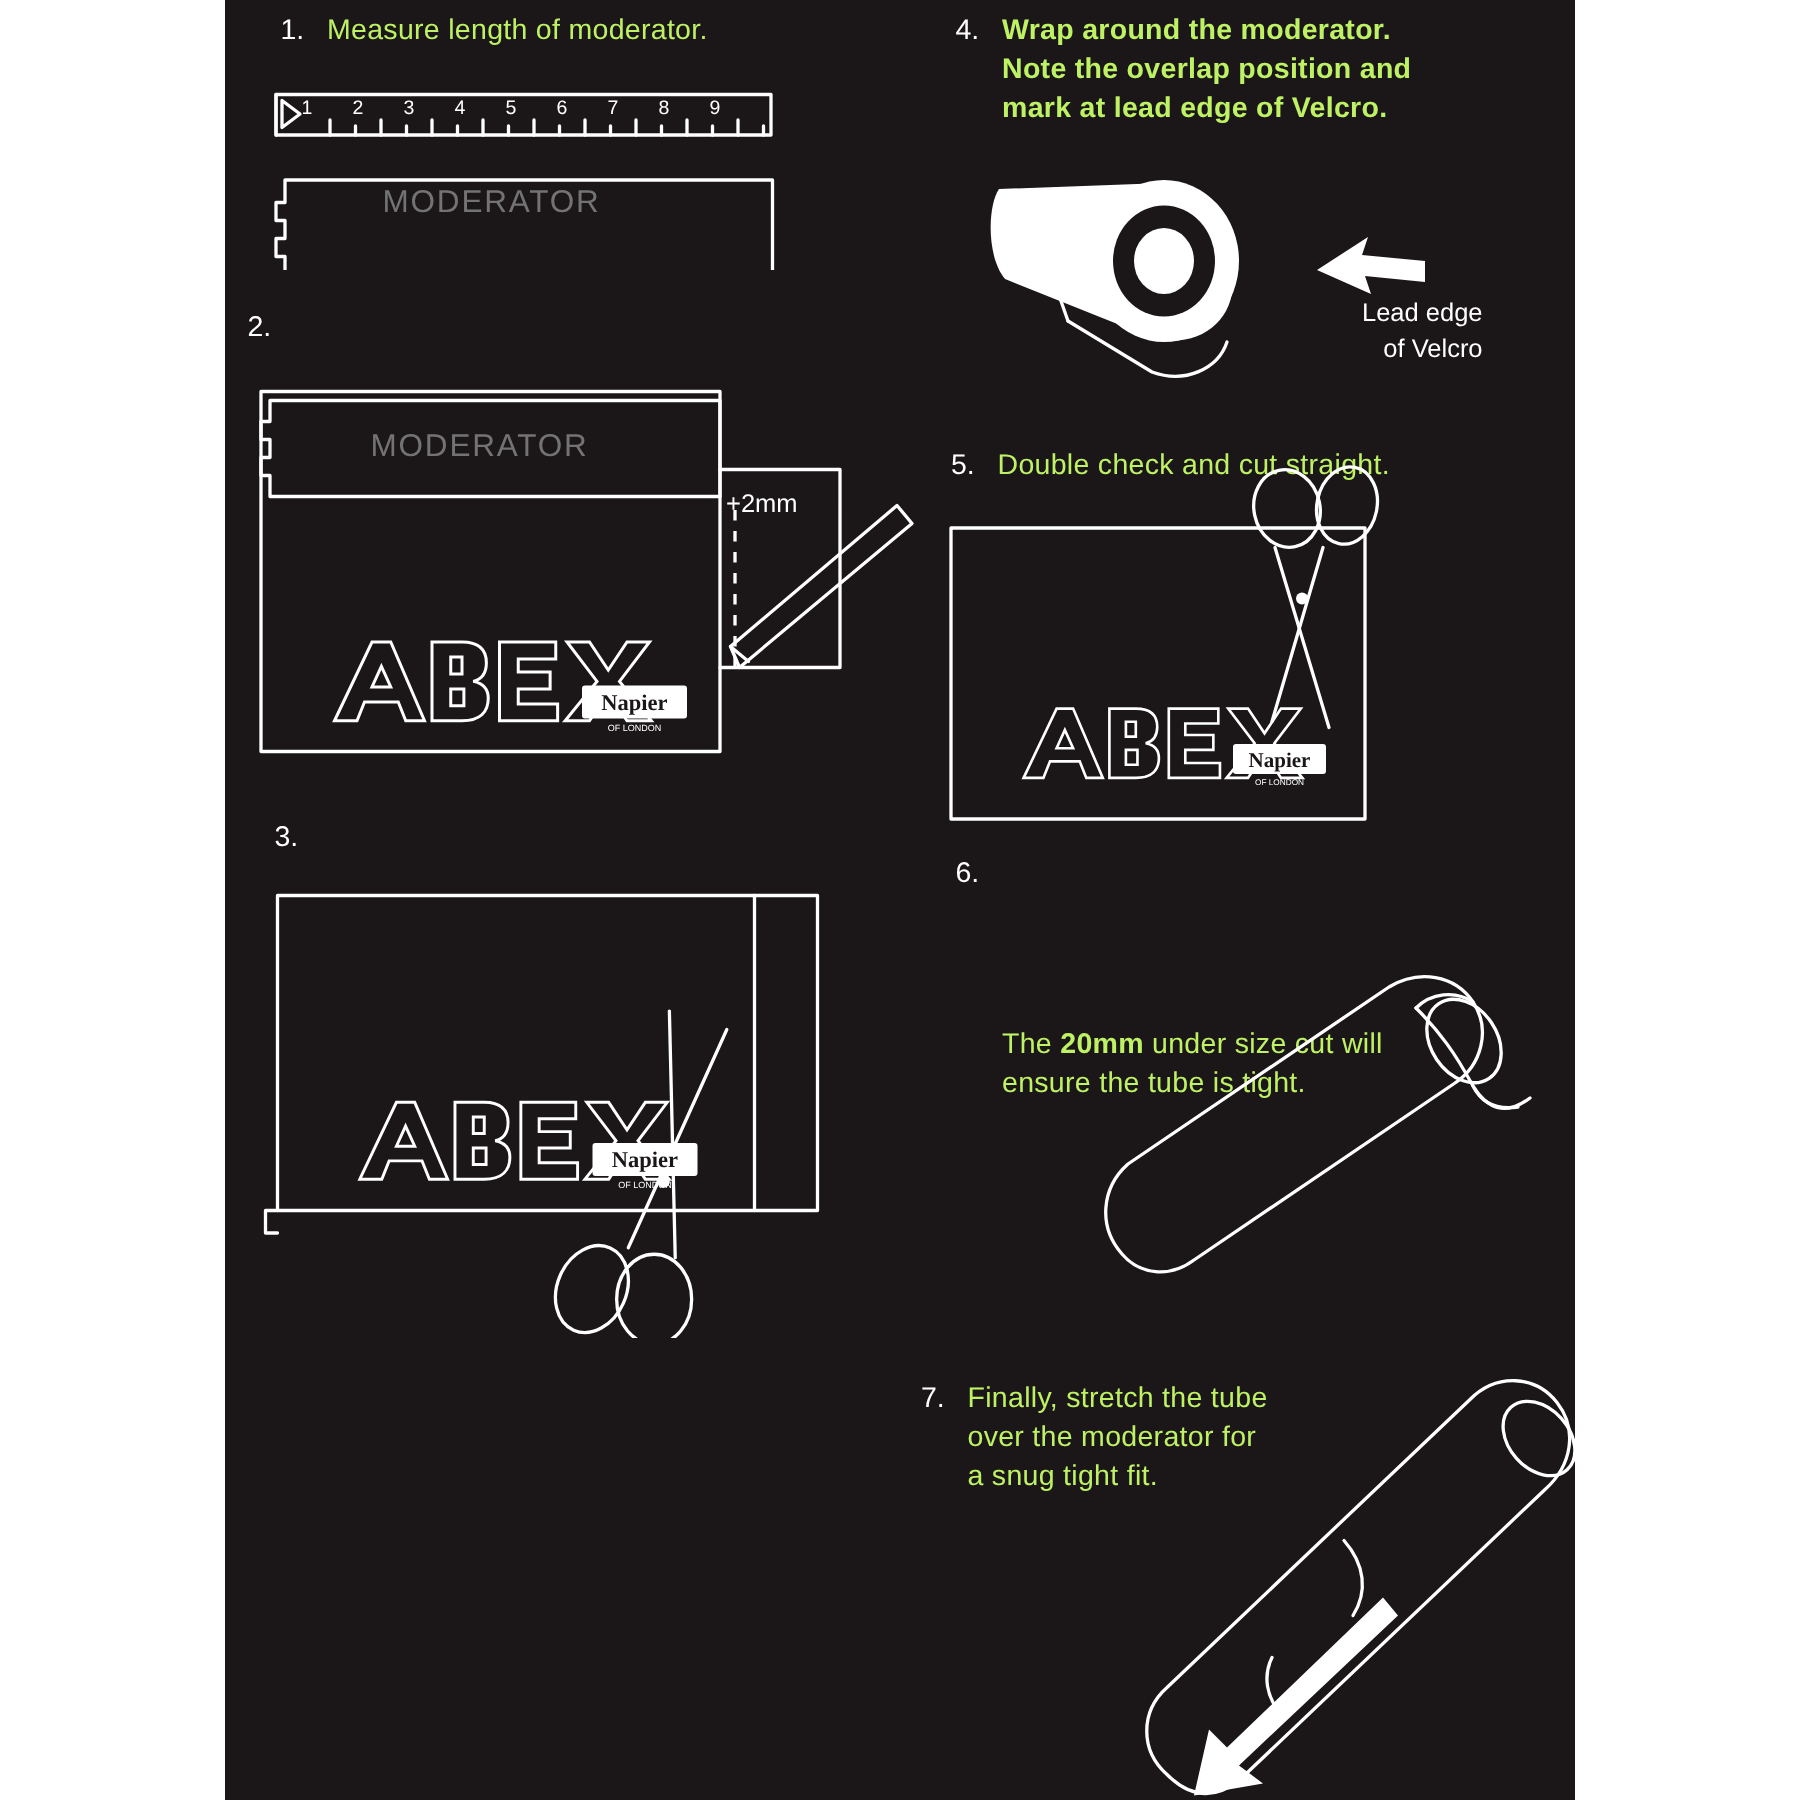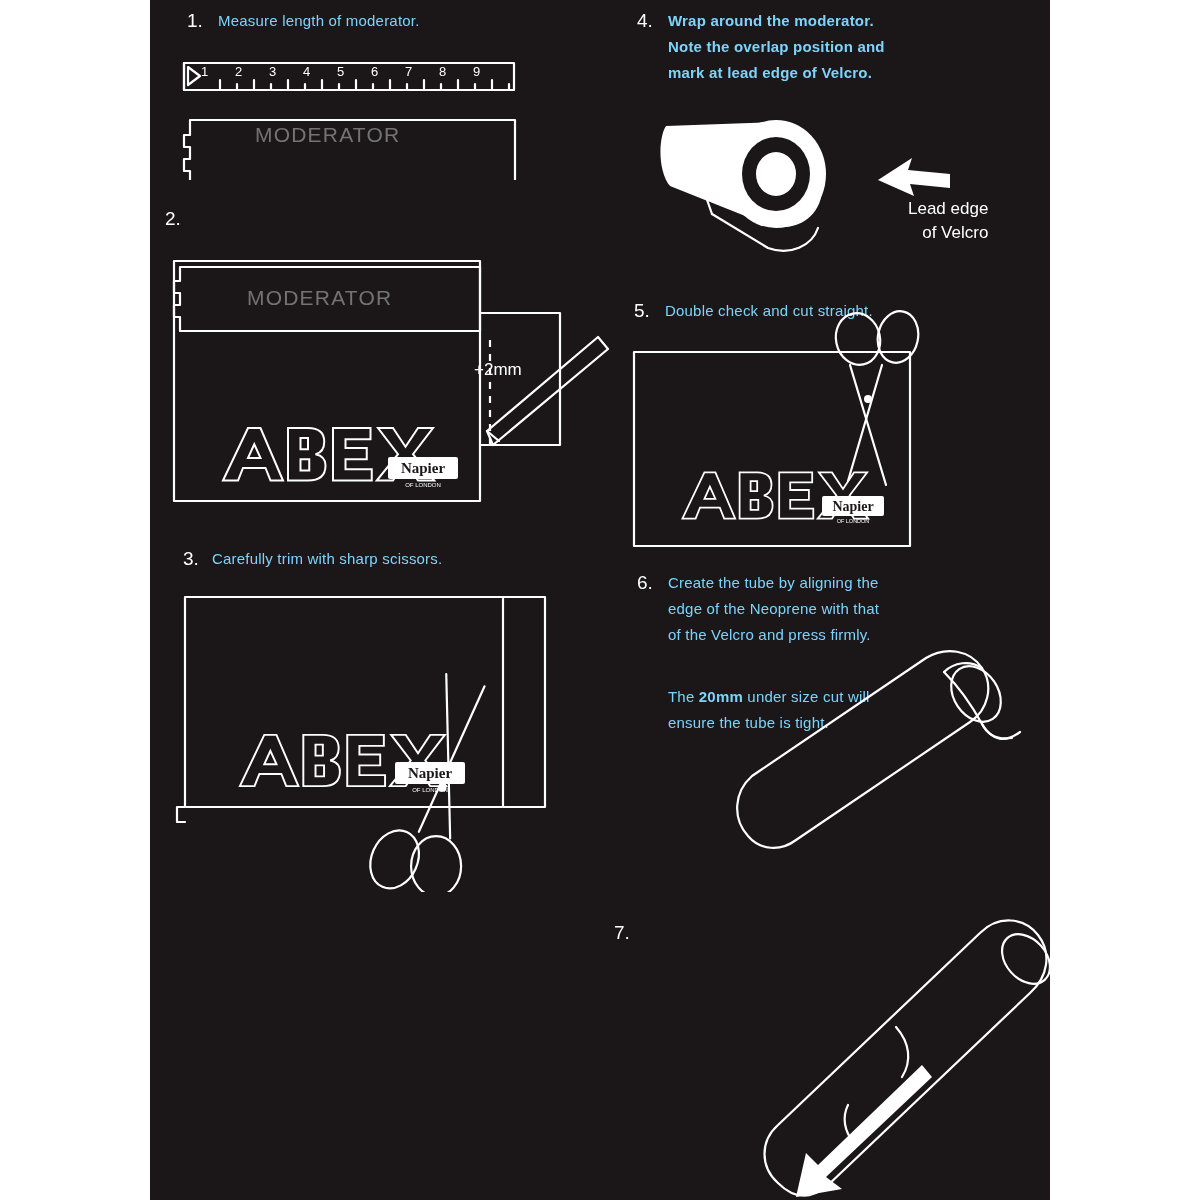--- a/index.html
+++ b/index.html
@@ -24,22 +24,22 @@
     left: 150px;
     top: 0;
     width: 900px;
     height: 1200px;
     background: #1b1718;
     color: #ffffff;
     overflow: hidden;
   }
   .step-text {
     position: absolute;
-    color: #7dd3fc;
-    font-size: 15px;
+    color: #bef264;
+    font-size: 19px;
     line-height: 26px;
     letter-spacing: 0.2px;
     white-space: pre-line;
   }
   .num {
     position: absolute;
     color: #ffffff;
     font-size: 19px;
     line-height: 26px;
   }
@@ -159,24 +159,23 @@
 
         <g transform="translate(228,212)">
           <rect class="fillw" x="0" y="0" width="70" height="22" rx="2"></rect>
           <text x="35" y="16" text-anchor="middle" fill="#1b1718" font-size="15" font-family="Liberation Serif, serif" font-weight="bold">Napier</text>
           <text x="35" y="30" text-anchor="middle" fill="#ffffff" font-size="6" font-family="Liberation Sans, sans-serif">OF LONDON</text>
         </g>
       </svg>
     </div>
 
     <div class="inner-label" style="left:97px; top:286px;">MODERATOR</div>
-    <div class="label-small" style="left:324px; top:324px;margin-top:34px;">+2mm</div>
+    <div class="label-small" style="left:334px; top:324px;">+2mm</div>
 
     <div class="num" style="left:33px; top:546px;">3.</div>
-    <div class="step-text" style="left:62px; top:546px; width:420px;">Carefully trim with sharp scissors.</div>
 
     <div style="position:absolute; left:15px; top:582px;">
       <svg width="420" height="310" viewBox="0 0 420 310">
 
         <path class="stroke" d="M20 15 L380 15 L380 225 L20 225 Z"></path>
         <path class="stroke" d="M338 15 L338 225"></path>
 
         <path class="stroke" d="M20 225 L12 225 L12 240 L20 240"></path>
 
         <g transform="translate(248,85) rotate(12)">
@@ -249,41 +248,41 @@
         </g>
         <g transform="translate(202,186)">
           <rect class="fillw" x="0" y="0" width="62" height="20" rx="2"></rect>
           <text x="31" y="15" text-anchor="middle" fill="#1b1718" font-size="14" font-family="Liberation Serif, serif" font-weight="bold">Napier</text>
           <text x="31" y="27" text-anchor="middle" fill="#ffffff" font-size="5.5" font-family="Liberation Sans, sans-serif">OF LONDON</text>
         </g>
       </svg>
     </div>
 
     <div class="num" style="left:487px; top:570px;">6.</div>
-    <div class="step-text" style="left:518px; top:570px; width:390px;">Create the tube by aligning the
-edge of the Neoprene with that
-of the Velcro and press firmly.</div>
     <div class="step-text" style="left:518px; top:658px; width:390px;">
       <span>The </span><span class="bold">20mm</span><span> under size cut will</span><br>ensure the tube is tight.
     </div>
 
     <div style="position:absolute; left:580px; top:640px;">
       <svg width="330" height="230" viewBox="0 0 330 230">
 
         <path class="stroke" d="M18 196 C2 178 4 152 22 136 L196 18 C216 6 240 10 252 28 C264 46 258 70 240 82 L66 200 C50 212 30 210 18 196 Z"></path>
 
         <ellipse class="stroke" cx="246" cy="54" rx="22" ry="30" transform="rotate(-34 246 54)"></ellipse>
 
         <path class="stroke" d="M214 32 C230 48 240 62 252 84 C262 100 274 104 290 92"></path>
         <path class="stroke" d="M252 84 C258 96 268 100 282 98"></path>
         <path class="stroke" d="M214 32 C224 22 240 20 252 28"></path>
       </svg>
     </div>
 
     <div class="num" style="left:464px; top:920px;">7.</div>
+    <div class="step-text" style="left:495px; top:920px; width:330px;">Finally, stretch the tube
+over the moderator for
+a snug tight fit.</div>
 
     <div style="position:absolute; left:460px; top:905px;">
       <svg width="440" height="295" viewBox="0 0 440 295">
 
         <path class="stroke" d="M168 278 C150 262 150 236 168 220 L370 28 C388 10 414 12 428 30 C442 48 438 72 420 88 L216 282 C198 296 182 292 168 278 Z"></path>
 
         <ellipse class="stroke" cx="416" cy="54" rx="20" ry="28" transform="rotate(-42 416 54)"></ellipse>
 
         <path class="stroke" d="M286 122 C300 138 302 156 292 172"></path>
         <path class="stroke" d="M244 238 C234 226 232 212 238 200"></path>

